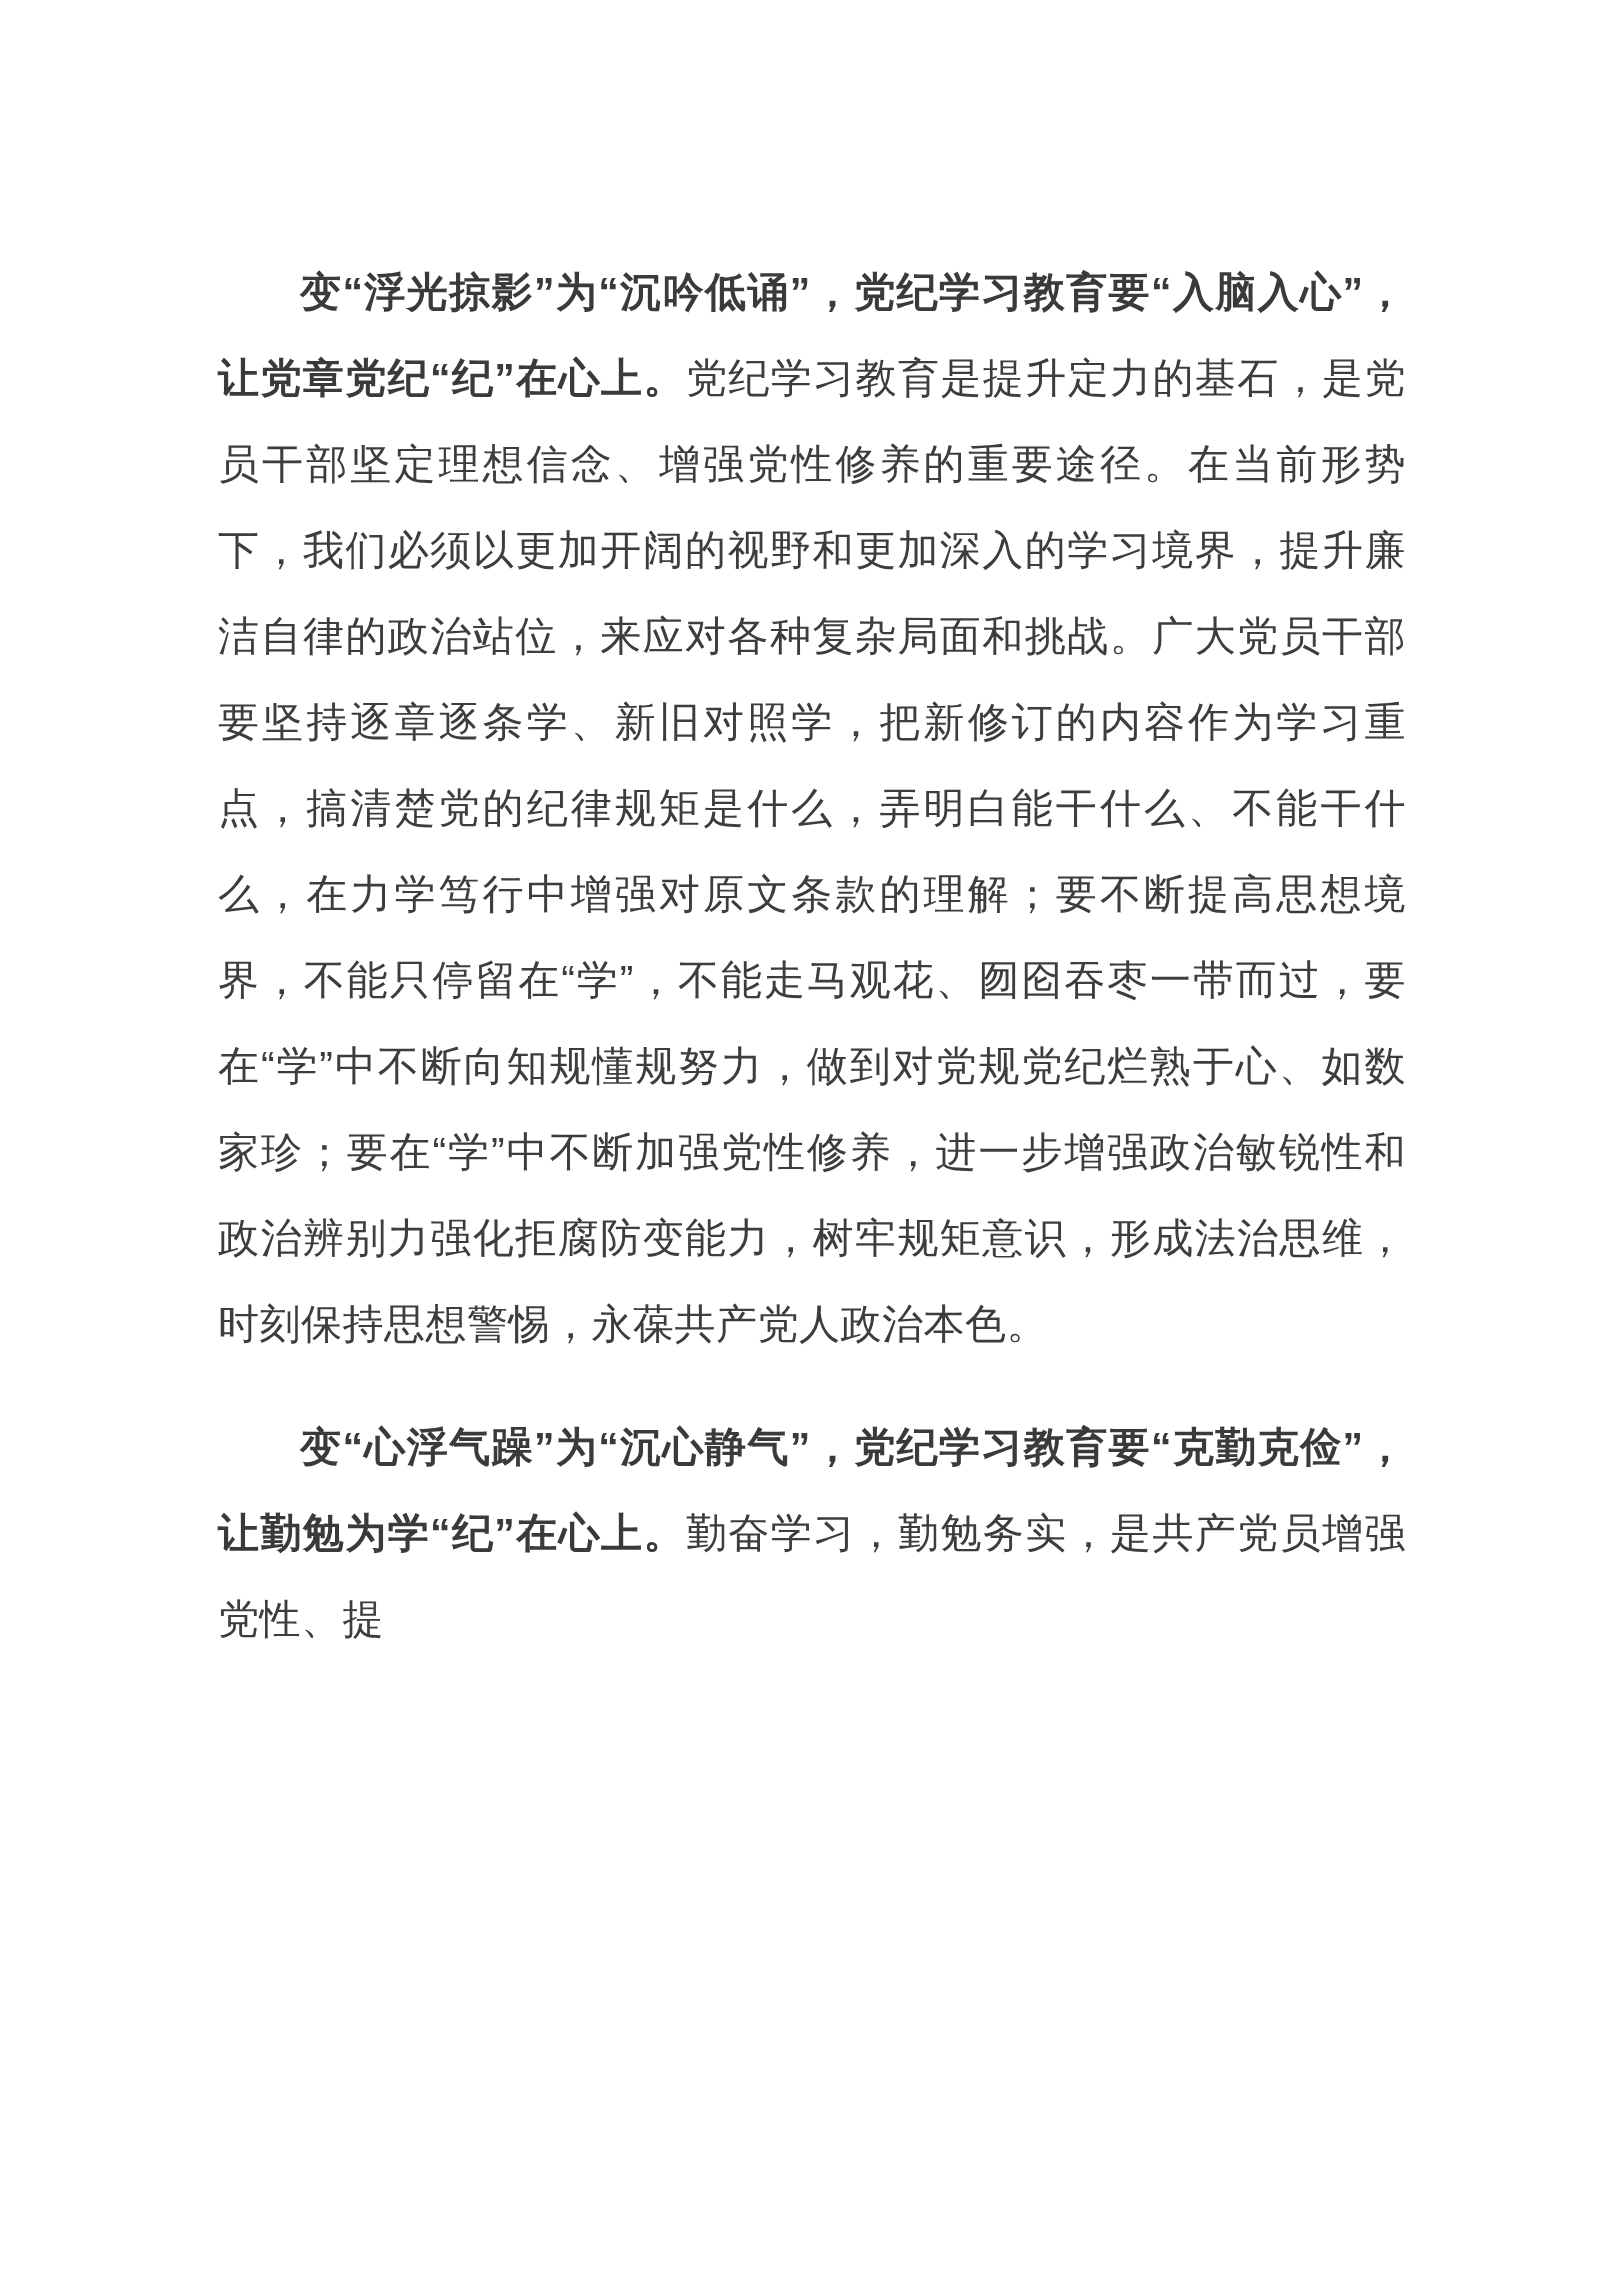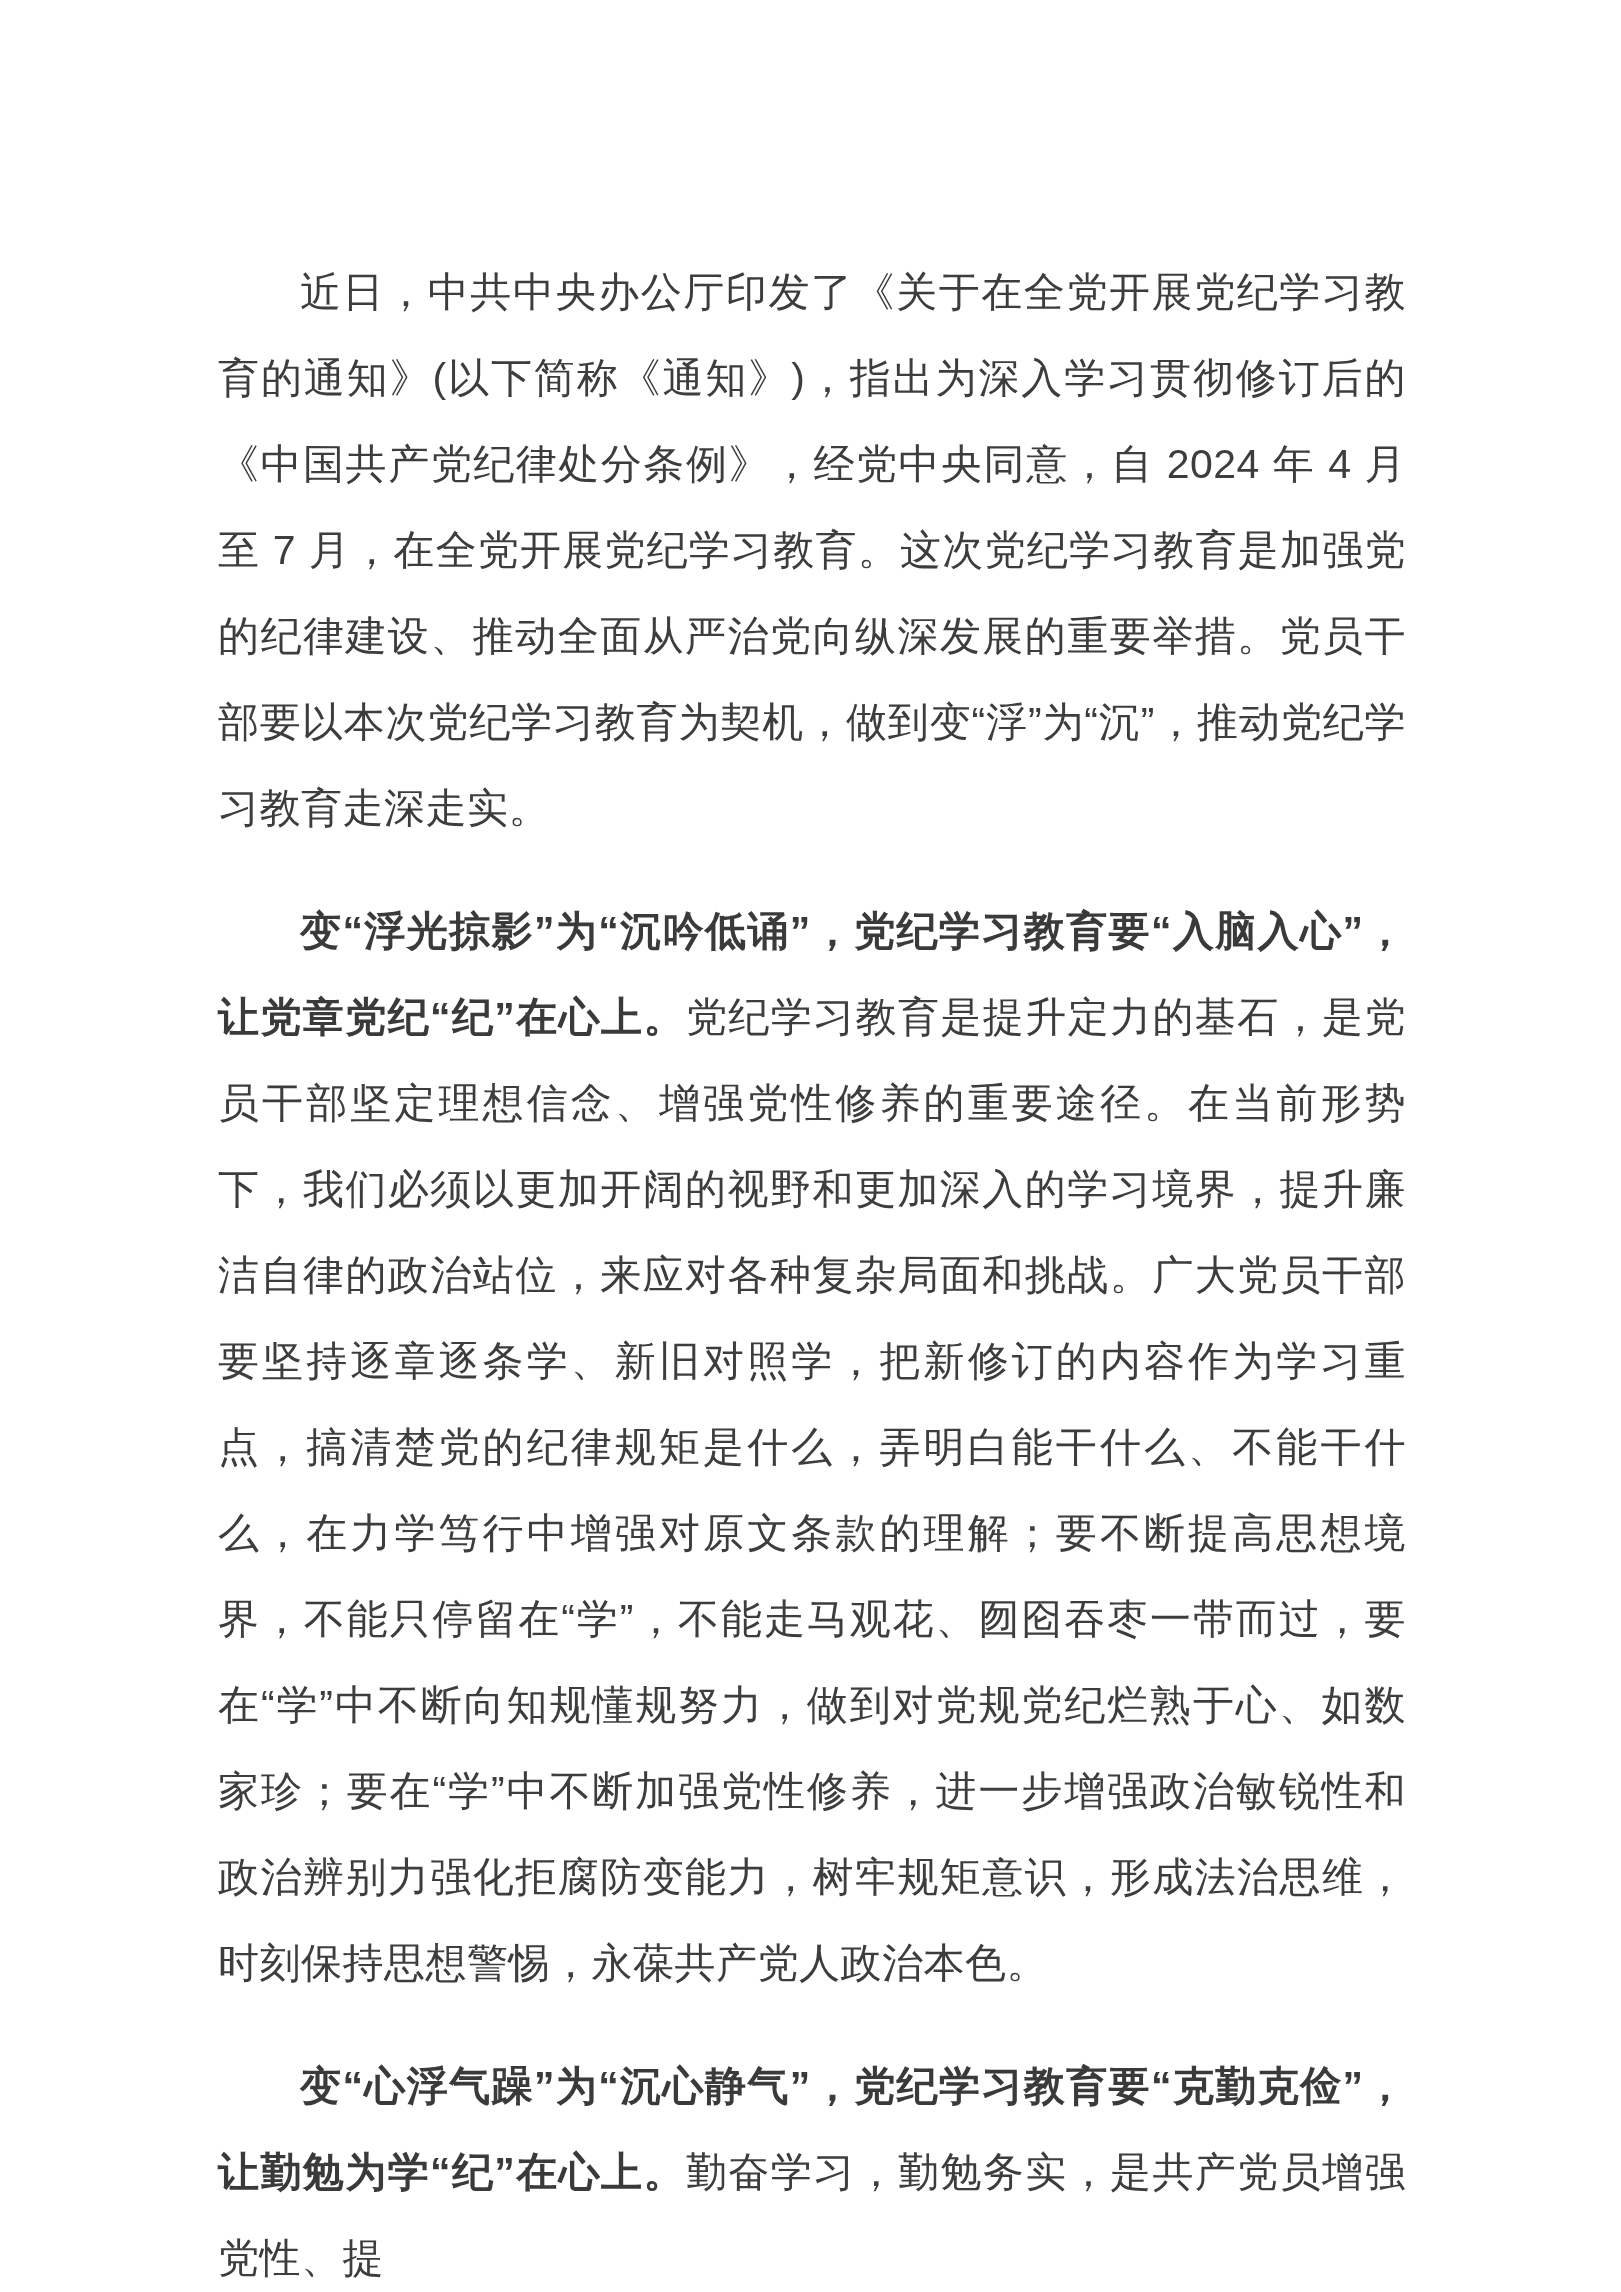--- a/index.html
+++ b/index.html
@@ -39,23 +39,20 @@
     font-weight: bold;
     color: #3a3a3a;
   }
 </style>
 </head>
 <body>
 
 <div class="page">
   <div class="doc-content">
 
-    <p>
-      <span>近日，中共中央办公厅印发了《关于在全党开展党纪学习教育的通知》(以下简称《通知》)，指出为深入学习贯彻修订后的《中国共产党纪律处分条例》，经党中央同意，自 2024 年 4 月至 7 月，在全党开展党纪学习教育。这次党纪学习教育是加强党的纪律建设、推动全面从严治党向纵深发展的重要举措。党员干部要以本次党纪学习教育为契机，做到变“浮”为“沉”，推动党纪学习教育走深走实。</span>
-    </p>
 
     <p>
       <span class="lead-bold">变“浮光掠影”为“沉吟低诵”，党纪学习教育要“入脑入心”，让党章党纪“纪”在心上。</span><span>党纪学习教育是提升定力的基石，是党员干部坚定理想信念、增强党性修养的重要途径。在当前形势下，我们必须以更加开阔的视野和更加深入的学习境界，提升廉洁自律的政治站位，来应对各种复杂局面和挑战。广大党员干部要坚持逐章逐条学、新旧对照学，把新修订的内容作为学习重点，搞清楚党的纪律规矩是什么，弄明白能干什么、不能干什么，在力学笃行中增强对原文条款的理解；要不断提高思想境界，不能只停留在“学”，不能走马观花、囫囵吞枣一带而过，要在“学”中不断向知规懂规努力，做到对党规党纪烂熟于心、如数家珍；要在“学”中不断加强党性修养，进一步增强政治敏锐性和政治辨别力强化拒腐防变能力，树牢规矩意识，形成法治思维，时刻保持思想警惕，永葆共产党人政治本色。</span>
     </p>
 
     <p>
       <span class="lead-bold">变“心浮气躁”为“沉心静气”，党纪学习教育要“克勤克俭”，让勤勉为学“纪”在心上。</span><span>勤奋学习，勤勉务实，是共产党员增强党性、提</span>
     </p>
 
   </div>

